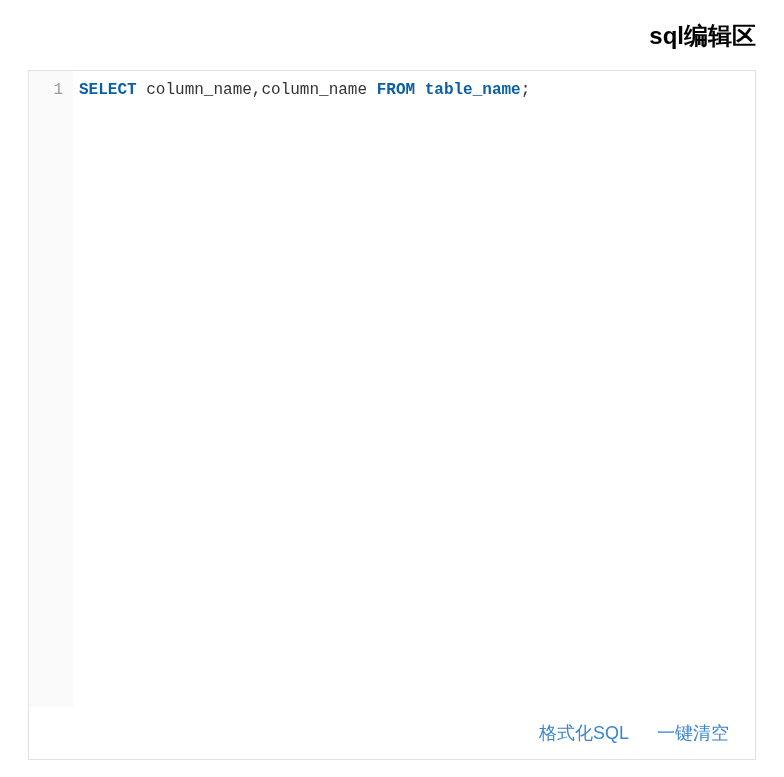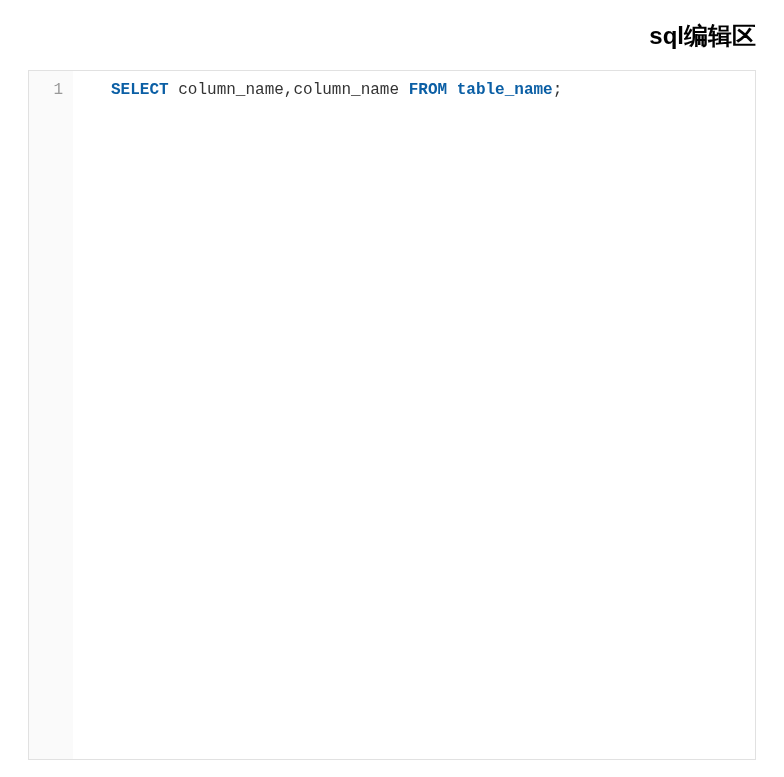--- a/index.html
+++ b/index.html
@@ -63,21 +63,20 @@
       font-family: "Consolas", "Monaco", "Courier New", monospace;
       font-size: 16px;
       line-height: 24px;
       white-space: pre;
       cursor: text;
       overflow: auto;
     }
     
     .code-line {
       display: block;
-      margin-left: 32px;
     }
     
     .tok-keyword {
       color: #0b5fa5;
       font-weight: 700;
     }
     
     .tok-ident {
       color: #333333;
     }
@@ -107,13 +106,17 @@
 
 <h2 class="page-title">sql编辑区</h2>
 
 <div class="editor-container">
   <div class="code-area">
     <div class="gutter">
         <div class="line-number">1</div>
       </div>
     <div class="code-content"><span class="code-line"><span class="tok-keyword">SELECT</span> <span class="tok-ident">column_name</span><span class="tok-punct">,</span><span class="tok-ident">column_name</span> <span class="tok-keyword">FROM</span> <span class="tok-keyword">table_name</span><span class="tok-punct">;</span></span></div>
   </div>
+  <div class="button-bar">
+    <button class="action-link">格式化SQL</button>
+    <button class="action-link">一键清空</button>
+  </div>
 </div>
 
 </body></html>

